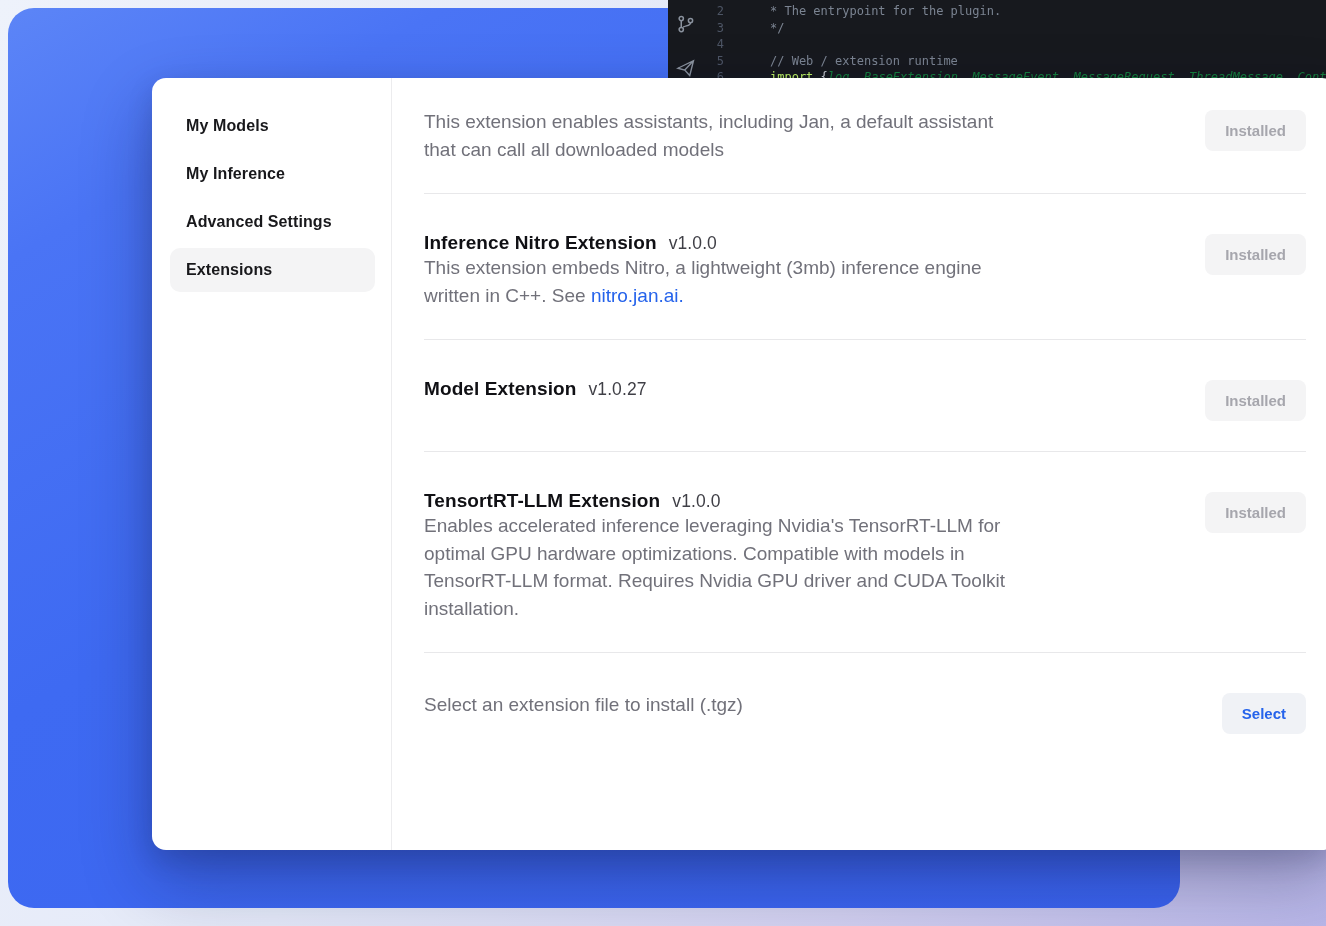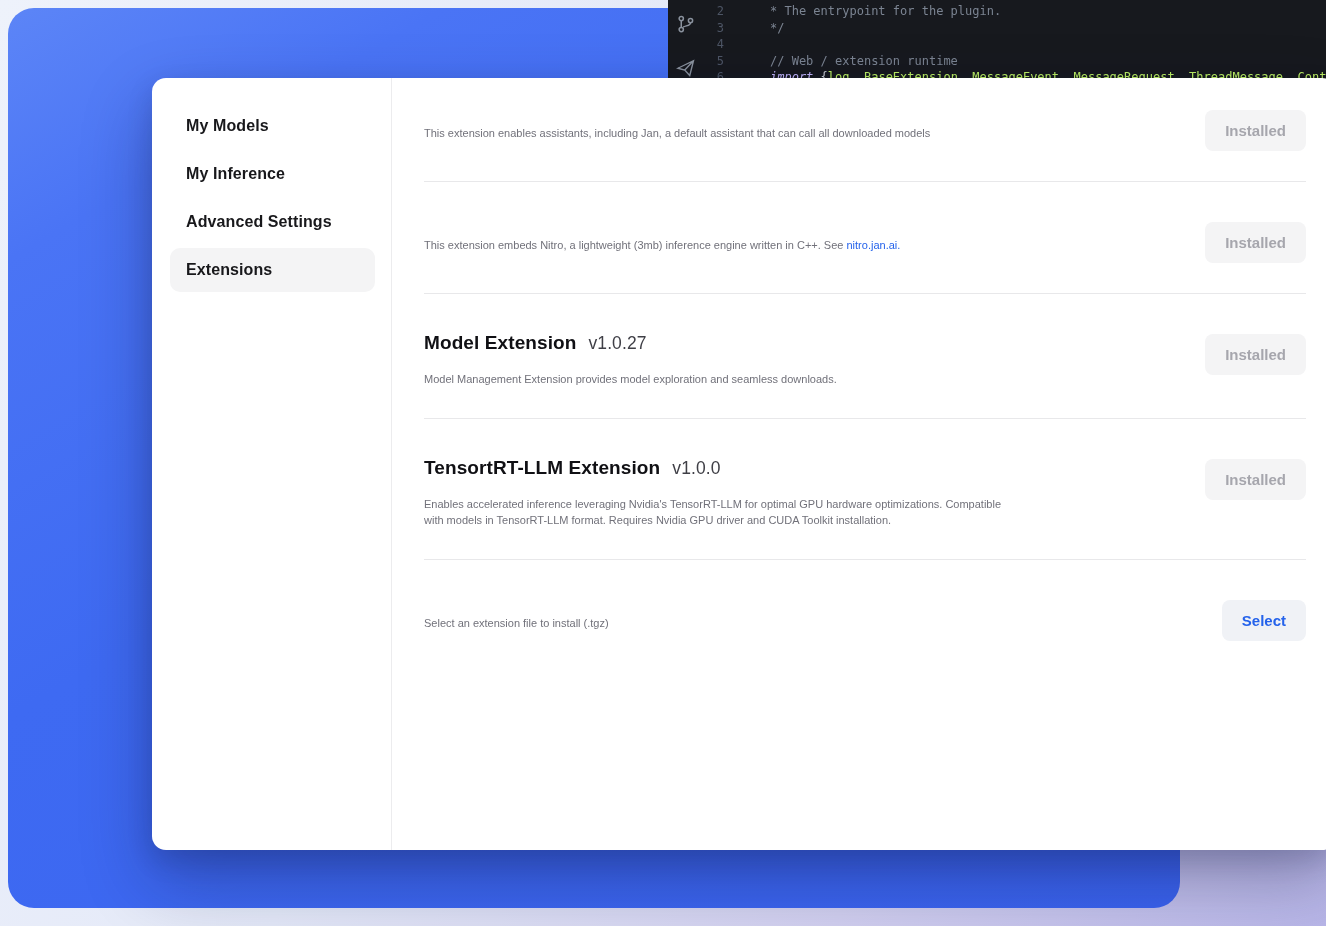--- a/index.html
+++ b/index.html
@@ -26,23 +26,23 @@
   }
   .activity { position:absolute; left:0; top:0; width:36px; height:100%; }
   .act-icon { position:absolute; left:8px; width:20px; height:20px; cursor:pointer; }
   .act-icon.a1 { top:14px; } .act-icon.a2 { top:58px; }
 
   .code { position:absolute; left:36px; top:3px; right:0; white-space:nowrap; }
   .cl { display:flex; }
   .ln { width:38px; flex:none; text-align:right; padding-right:18px; color:#4d5565; }
   .ct { color:#d4d4d4;margin-left:28px; }
   .tok-comment { color:#7b8492; }
-  .tok-kw { color:#c4b5fd;font-style:italic; }
+  .tok-kw { color:#bef264; }
   .tok-punct { color:#c9cdd4; }
-  .tok-name { color:#bef264; text-decoration:underline; text-underline-offset:2px; text-decoration-thickness:1px; }
+  .tok-name { color:#15803d; text-decoration:underline; text-underline-offset:2px; text-decoration-thickness:1px;font-style:italic; }
 
   .frag { position:absolute; white-space:nowrap; }
   .frag.f1 { left:512px; top:230px; color:#d19a66; }
   .frag.f2 { left:512px; top:296px; color:#56b6c2; }
   .frag.f3 { left:512px; top:378px; color:#d8b06c; }
   .frag.f4 { left:500px; top:511px; color:#e5c07b; }
 
   .statusbar {
     position:absolute; left:0; bottom:0; width:100%; height:18px; background:#101215;
   }
@@ -67,21 +67,21 @@
     margin:0 16px 4px 18px; padding:13px 16px; border-radius:10px;
     font-size:16px; font-weight:700; color:#18181b; cursor:pointer; letter-spacing:.1px;
   }
   .nav-item.selected { background:#f4f4f5; }
 
   .main { flex:1; padding:30px 30px 0 32px; overflow:hidden; }
   .section { display:flex; justify-content:space-between; align-items:flex-start; }
   .sec-left { max-width:600px; }
   .sec-title { font-size:19px; font-weight:700; color:#101014; letter-spacing:.1px; }
   .sec-version { font-size:17.5px; font-weight:400; color:#3f3f46; margin-left:12px; }
-  .sec-desc { margin-top:18px; font-size:11px; line-height:1.45; color:#71717a; max-width:585px; }
+  .sec-desc { margin-top:0; font-size:19px; line-height:1.45; color:#71717a; max-width:585px; }
   .link { color:#2563eb; text-decoration:none; cursor:pointer; }
 
   .btn {
     flex:none; margin-top:2px; border:none; border-radius:8px; padding:12px 20px;
     font-family:"Liberation Sans", sans-serif; font-size:15px; font-weight:600; cursor:pointer;
   }
   .btn-installed { background:#f4f4f5; color:#a6a6ad; }
   .btn-select { background:#f0f2f6; color:#2563eb; }
 
   .divider { border:none; border-top:1px solid #e8e8ea; margin:30px 0 38px 0; }
@@ -158,30 +158,30 @@
       <div class="section">
         <div class="sec-left">
           <p class="sec-desc">This extension enables assistants, including Jan, a default assistant that can call all downloaded models</p>
         </div>
         <button class="btn btn-installed">Installed</button>
       </div>
       <hr class="divider">
 
       <div class="section">
         <div class="sec-left">
+          <div class="sec-title"><span>Inference Nitro Extension</span><span class="sec-version">v1.0.0</span></div>
           <p class="sec-desc"><span>This extension embeds Nitro, a lightweight (3mb) inference engine written in C++. See </span><a class="link">nitro.jan.ai.</a></p>
         </div>
         <button class="btn btn-installed">Installed</button>
       </div>
       <hr class="divider">
 
       <div class="section">
         <div class="sec-left">
           <div class="sec-title"><span>Model Extension</span><span class="sec-version">v1.0.27</span></div>
-          <p class="sec-desc">Model Management Extension provides model exploration and seamless downloads.</p>
         </div>
         <button class="btn btn-installed">Installed</button>
       </div>
       <hr class="divider">
 
       <div class="section">
         <div class="sec-left">
           <div class="sec-title"><span>TensortRT-LLM Extension</span><span class="sec-version">v1.0.0</span></div>
           <p class="sec-desc">Enables accelerated inference leveraging Nvidia's TensorRT-LLM for optimal GPU hardware optimizations. Compatible with models in TensorRT-LLM format. Requires Nvidia GPU driver and CUDA Toolkit installation.</p>
         </div>

